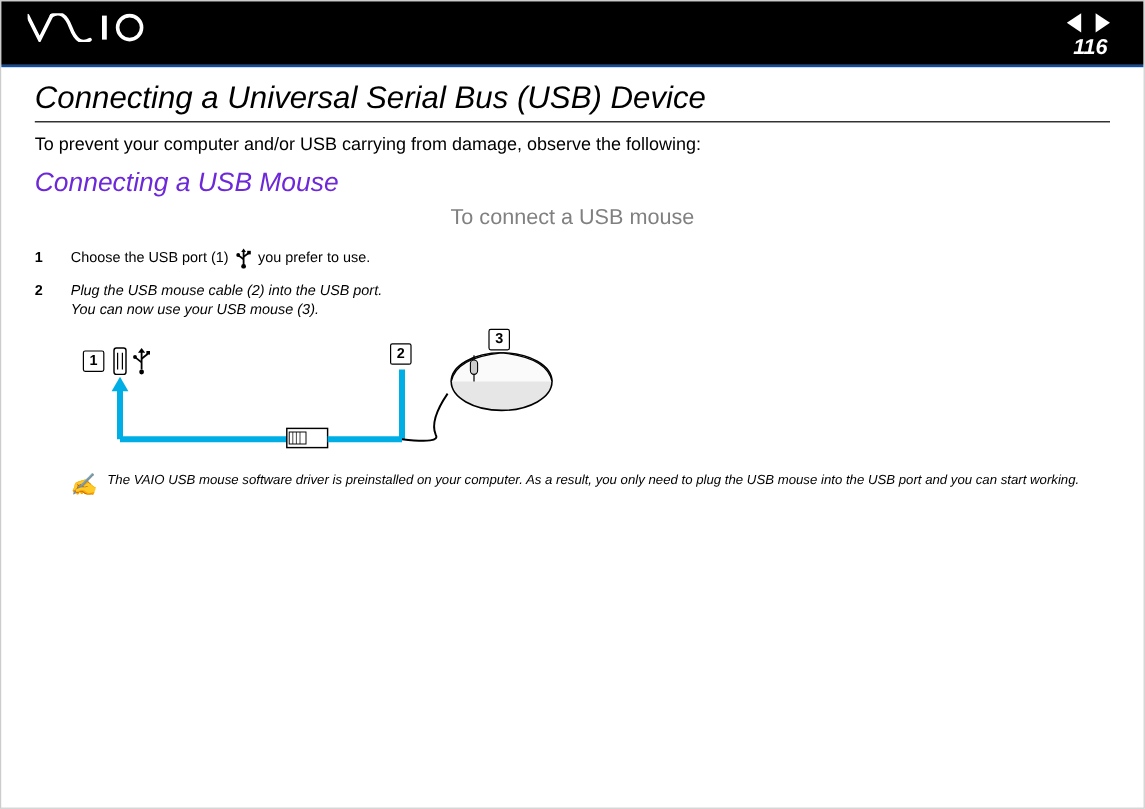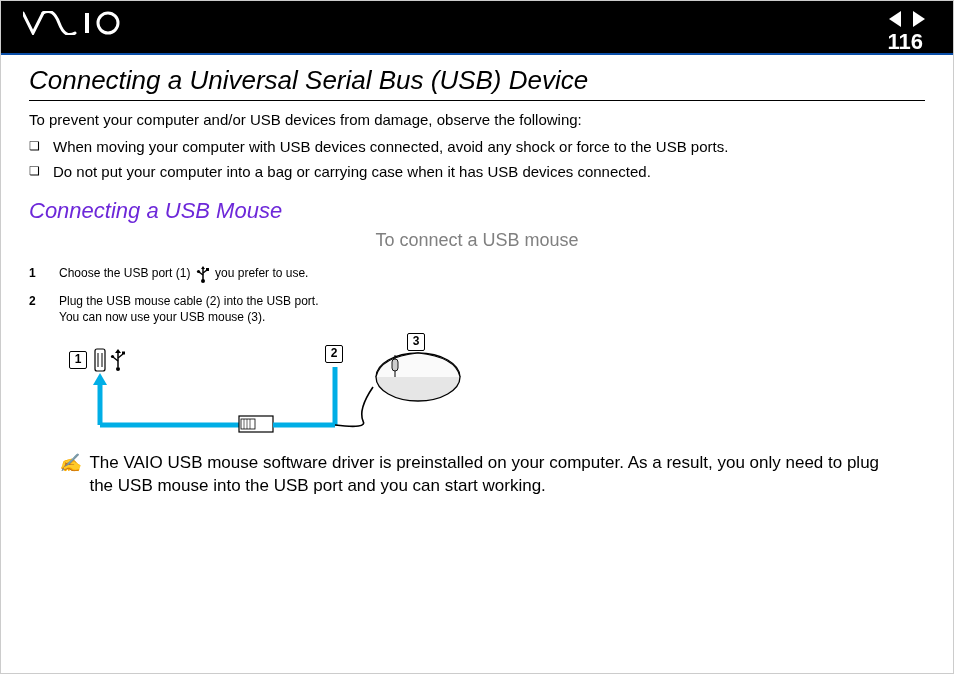--- a/index.html
+++ b/index.html
@@ -46,21 +46,22 @@
     border-color: transparent #fff transparent transparent;
   }
   .arrow-right {
     border-width: 8px 0 8px 12px;
     border-color: transparent transparent transparent #fff;
   }
   .page-num {
     position: absolute;
     top: 28px;
     right: 30px;
-    font-size: 22px;
+    font-size: 18px;
+    font-style: italic;
     font-weight: bold;
   }
   .section-label {
     position: absolute;
     top: 56px;
     right: 30px;
     font-size: 13px;
     font-style: italic;
     font-weight: bold;
   }
@@ -169,22 +170,23 @@
     padding-right: 20px;
   }
   .note-icon {
     color: #2b86d6;
     font-size: 18px;
     font-style: italic;
     font-weight: bold;
     flex-shrink: 0;
   }
   .note-text {
-    font-size: 17px;
+    font-size: 11px;
     line-height: 1.35;
+    font-style: italic;
   }
 </style>
 </head>
 <body>
 
 <div class="header">
   <span class="logo">
     <svg width="110" height="24" viewBox="0 0 110 24">
       <path d="M0 2 L10 22 L20 2" stroke="#fff" stroke-width="3" fill="none" stroke-linecap="round"></path>
       <path d="M20 2 Q30 -4 36 12 Q42 28 52 22" stroke="#fff" stroke-width="3" fill="none" stroke-linecap="round"></path>
@@ -196,43 +198,39 @@
     <div class="arrow-btn arrow-left"></div>
     <div class="arrow-btn arrow-right"></div>
   </div>
   <div class="page-num">116</div>
   <div class="section-label">Using Peripheral Devices</div>
 </div>
 <div class="blue-rule"></div>
 
 <div class="content">
   <h1>Connecting a Universal Serial Bus (USB) Device</h1>
-  <p class="lead">To prevent your computer and/or USB devices from damage, observe the following:</p>
-  <ul class="bullets">
-    <li>When moving your computer with USB devices connected, avoid any shock or force to the USB ports.</li>
-    <li>Do not put your computer into a bag or carrying case when it has USB devices connected.</li>
-  </ul>
+  <p class="lead">To prevent your computer and/or USB carrying from damage, observe the following:</p>
 
   <h2>Connecting a USB Mouse</h2>
   <h3>To connect a USB mouse</h3>
 
   <ol class="steps">
     <li>
       <span>Choose the USB port (1) </span><svg class="usb-inline" width="14" height="18" viewBox="0 0 14 18">
         <path d="M7 1 L5 4 L9 4 Z" fill="#000"></path>
         <line x1="7" y1="3" x2="7" y2="15" stroke="#000" stroke-width="1.5"></line>
         <circle cx="7" cy="16" r="2" fill="#000"></circle>
         <path d="M7 10 L3 7" stroke="#000" stroke-width="1.5" fill="none"></path>
         <circle cx="2.5" cy="6.5" r="1.6" fill="#000"></circle>
         <path d="M7 8 L11 5" stroke="#000" stroke-width="1.5" fill="none"></path>
         <rect x="10" y="3" width="3" height="3" fill="#000"></rect>
       </svg><span> you prefer to use.</span>
     </li>
     <li>
-      <span style="white-space:pre-line;">Plug the USB mouse cable (2) into the USB port.
+      <span style="white-space:pre-line;font-style:italic;">Plug the USB mouse cable (2) into the USB port.
 You can now use your USB mouse (3).</span>
     </li>
   </ol>
 
   <div class="diagram">
     <svg width="420" height="105" viewBox="0 0 420 105">
 
       <rect x="32" y="10" width="10" height="22" rx="2" fill="none" stroke="#000" stroke-width="1.2"></rect>
       <line x1="35" y1="14" x2="35" y2="28" stroke="#000" stroke-width="1"></line>
       <line x1="39" y1="14" x2="39" y2="28" stroke="#000" stroke-width="1"></line>

